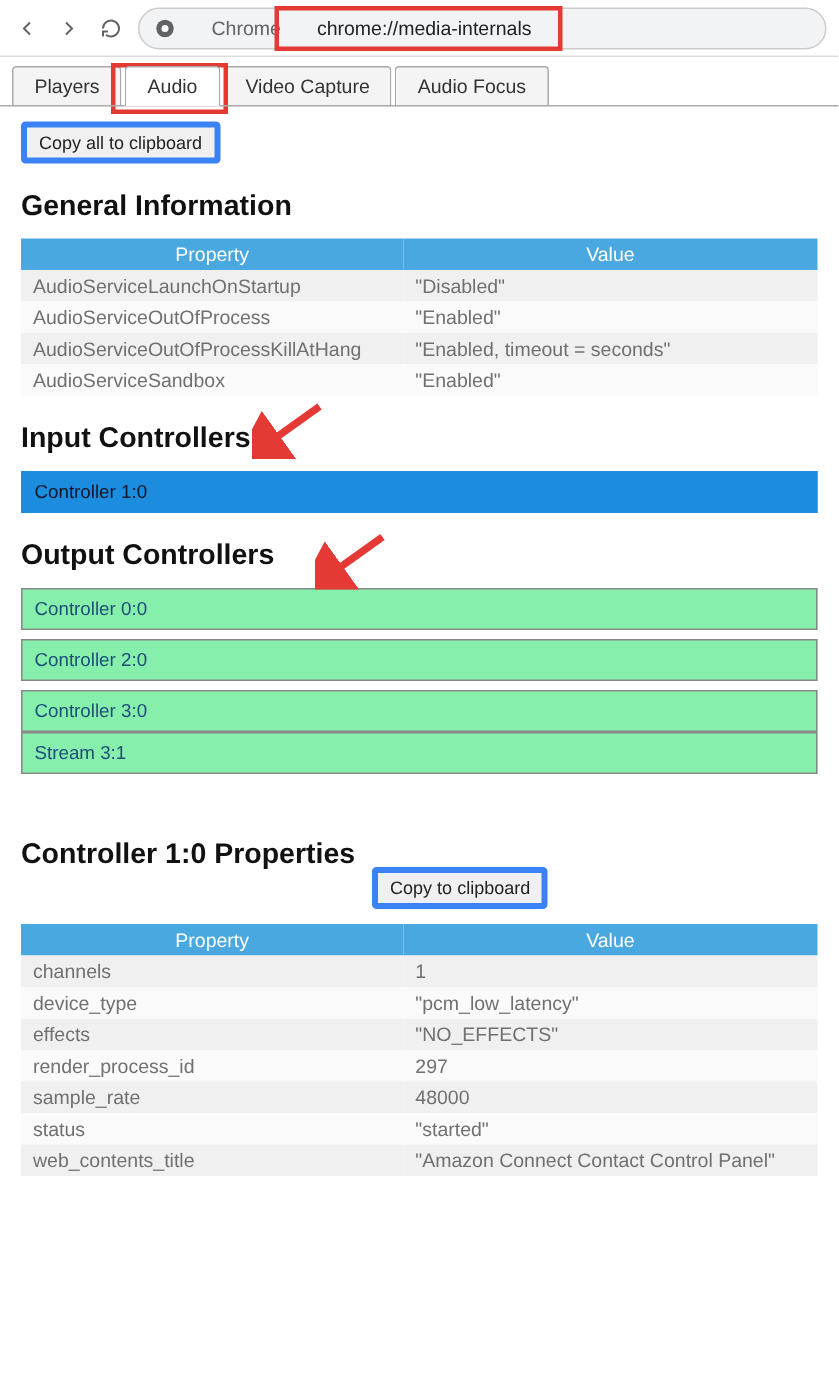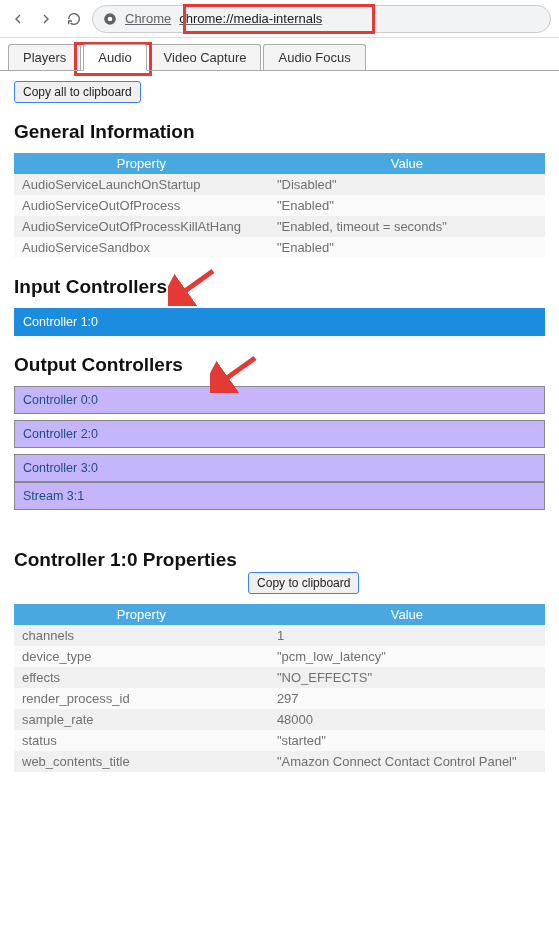--- a/index.html
+++ b/index.html
@@ -28,24 +28,23 @@
   }
   .omnibox {
     flex: 1;
     height: 28px;
     border: 1px solid #ccc;
     border-radius: 14px;
     background: #f1f3f4;
     display: flex;
     align-items: center;
     padding: 0 10px;
-    gap: 8px;
+    gap: 24px;
     color: #5f6368;
     font-size: 13px;
-    text-decoration: underline;
   }
   .chrome-label { color: #5f6368; }
   .url-text { color: #202124; }
   
   .anno-url {
     position: absolute;
     left: 183px; top: 4px;
     width: 192px; height: 30px;
     border: 3px solid #e53935;
     pointer-events: none;
@@ -81,21 +80,21 @@
     position: relative;
     z-index: 1;
   }
   .content {
     border-top: 1px solid #aaa;
     margin-top: -1px;
     padding: 10px 14px 20px 14px;
   }
   .btn {
     display: inline-block;
-    border: 1px solid #3b82f6;
+    border: 4px solid #3b82f6;
     background: #f0f0f0;
     padding: 3px 8px;
     font-size: 12px;
     border-radius: 3px;
     cursor: pointer;
     color: #222;
   }
   h2 {
     font-size: 19px;
     font-weight: bold;
@@ -124,26 +123,26 @@
   }
   table.kv tr:nth-child(even) td { background: #fafafa; }
   table.kv td:first-child { width: 48%; }
   
   .list { display: flex; flex-direction: column; gap: 6px; }
   .row {
     border: 1px solid #888;
     padding: 6px 8px;
     font-size: 12.5px;
     color: #1f4e79;
-    background: #c4b5fd;
+    background: #86efac;
     cursor: pointer;
   }
   .row.selected {
     background: #1c8cde;
-    color: #ffffff;
+    color: #0f172a;
     border-color: #1c8cde;
   }
   
   .arrow {
     position: absolute;
     pointer-events: none;
   }
   .arrow svg { display: block; }
 </style>
 </head>

